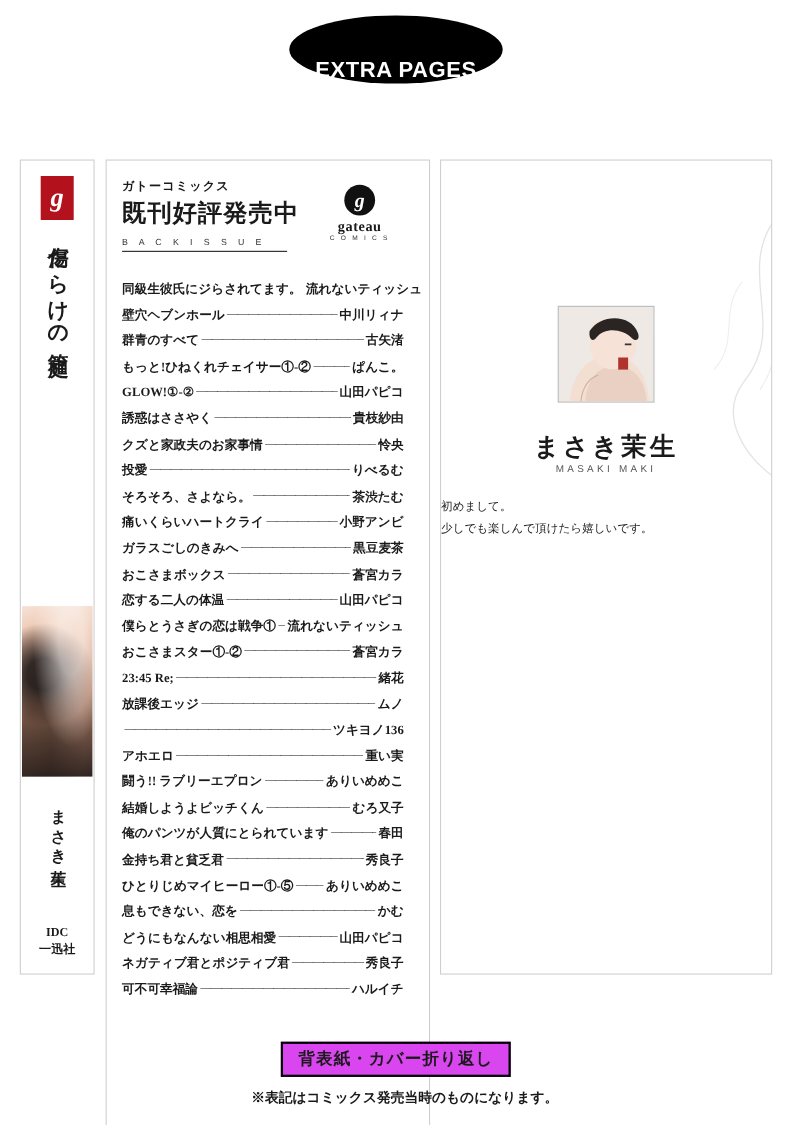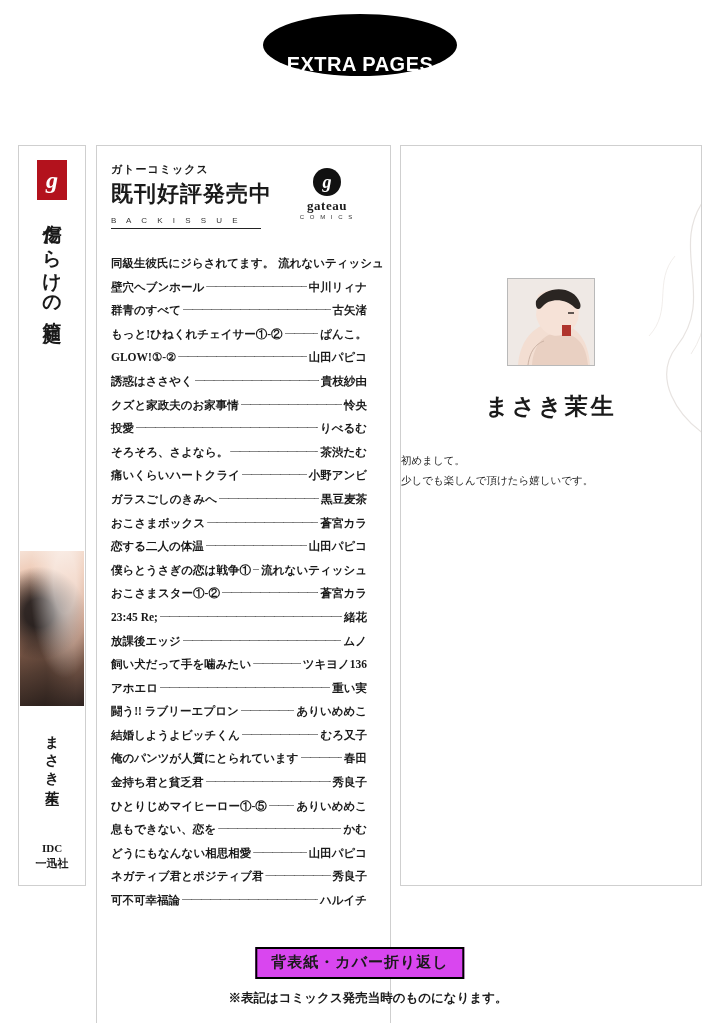--- a/index.html
+++ b/index.html
@@ -422,21 +422,20 @@
         <span class="t">23:45 Re;</span>
         <span class="dots">————————————————————————————————————————</span>
         <span class="a">緒花</span>
       </div>
       <div class="bi-row">
         <span class="t">放課後エッジ</span>
         <span class="dots">————————————————————————————————————————</span>
         <span class="a">ムノ</span>
       </div>
       <div class="bi-row">
-        <span class="t">飼い犬だって手を噛みたい</span>
         <span class="dots">————————————————————————————————————————</span>
         <span class="a">ツキヨノ136</span>
       </div>
       <div class="bi-row">
         <span class="t">アホエロ</span>
         <span class="dots">————————————————————————————————————————</span>
         <span class="a">重い実</span>
       </div>
       <div class="bi-row">
         <span class="t">闘う!! ラブリーエプロン</span>
@@ -500,18 +499,19 @@
       <path d="M24 86 C26 62, 40 52, 54 54 C70 56, 78 66, 80 86 Z" fill="#e9d0c2"></path>
       <path d="M30 16 C44 6, 66 10, 70 28 C73 42, 66 52, 54 56 C40 60, 30 48, 28 36 Z" fill="#f6e2d7"></path>
       <path d="M28 22 C38 6, 66 6, 72 24 C74 30, 70 32, 66 28 C58 20, 42 18, 34 28 C31 32, 27 30, 28 22 Z" fill="#2a2522"></path>
       <path d="M60 34 L66 34" stroke="#3a3330" stroke-width="1.6"></path>
       <rect x="54" y="46" width="9" height="11" fill="#b0342c"></rect>
       <path d="M20 86 C22 70, 30 64, 36 62" stroke="#cbb2a4" stroke-width="1" fill="none"></path>
     </svg>
   </div>
 
   <div class="author-name">まさき茉生</div>
+  <div class="author-romaji">MASAKI MAKI</div>
   <div class="author-msg1">初めまして。</div>
   <div class="author-msg2">少しでも楽しんで頂けたら嬉しいです。</div>
 </div>
 
 <div class="footer-tag">背表紙・カバー折り返し</div>
 <div class="footer-note">※表記はコミックス発売当時のものになります。</div>
 
 </body></html>

